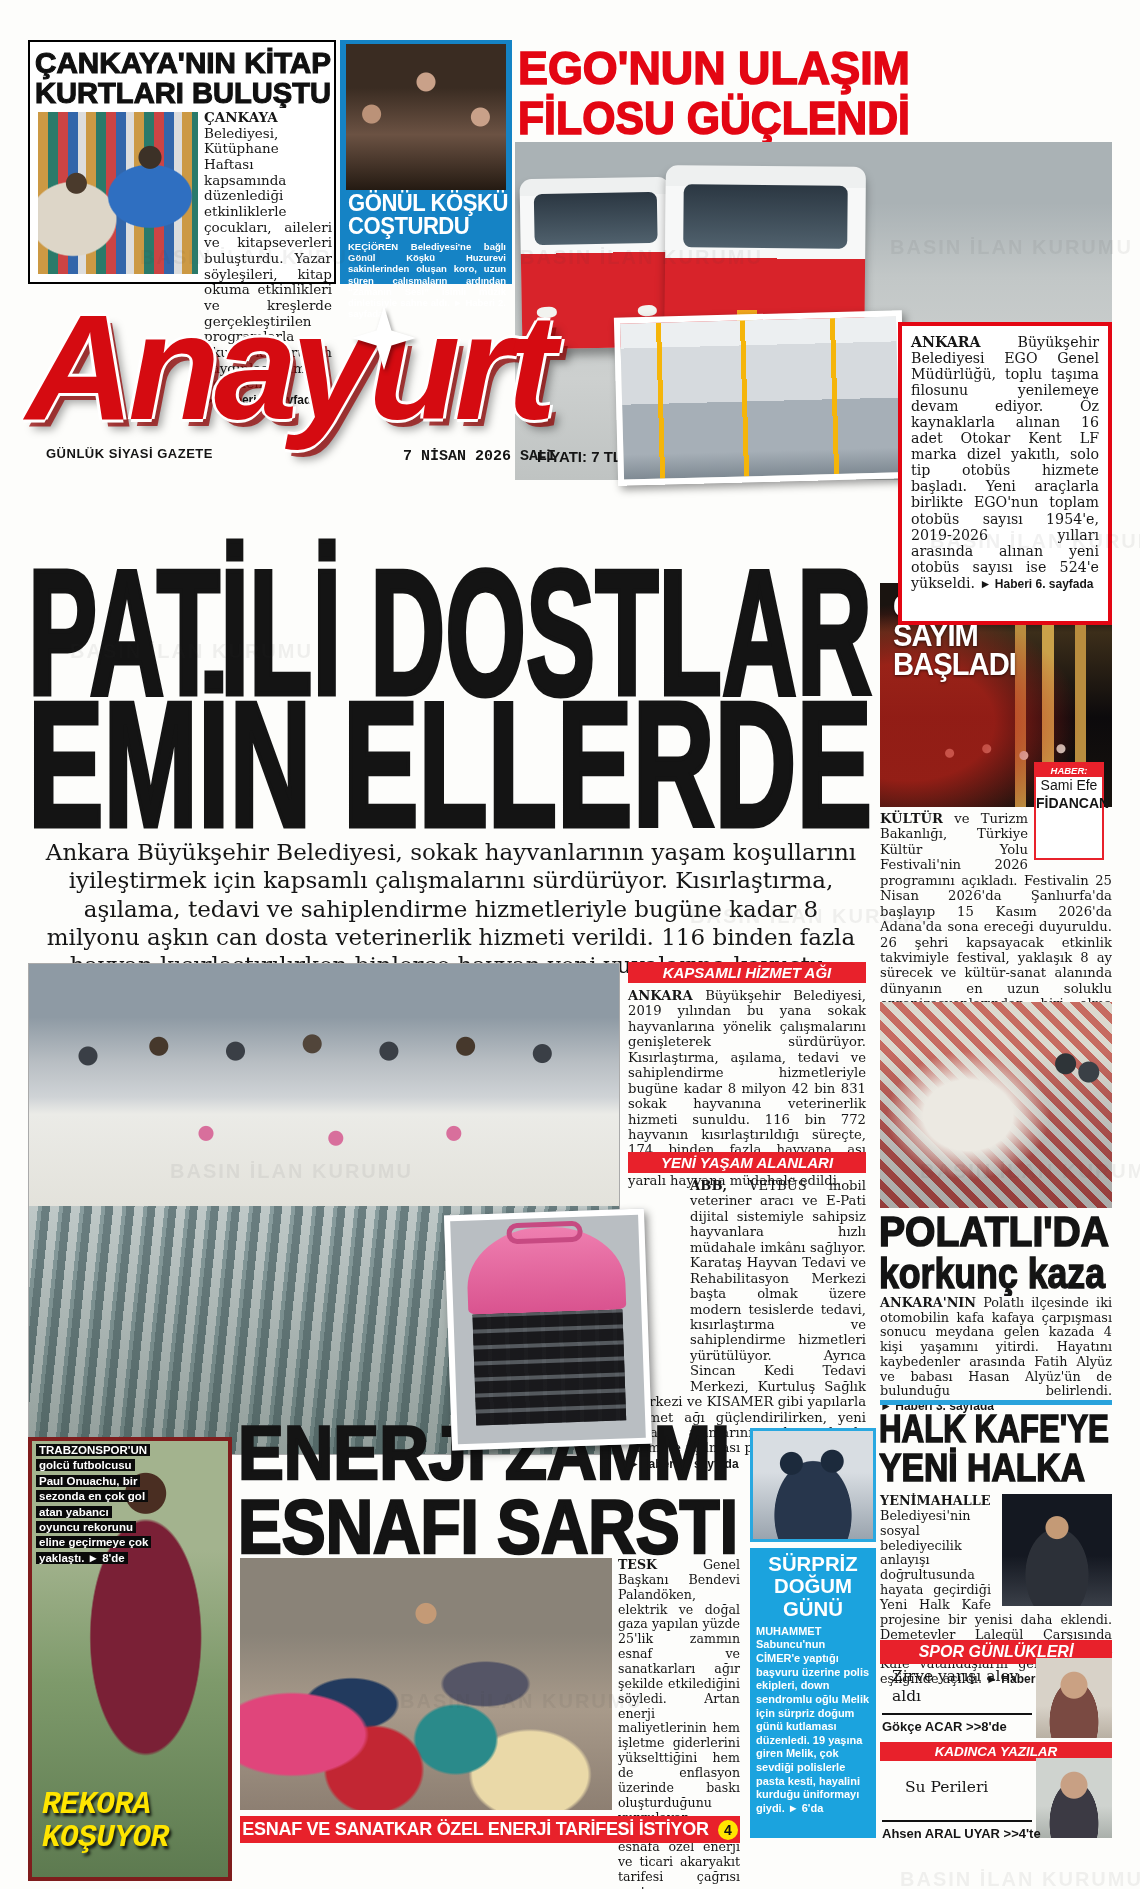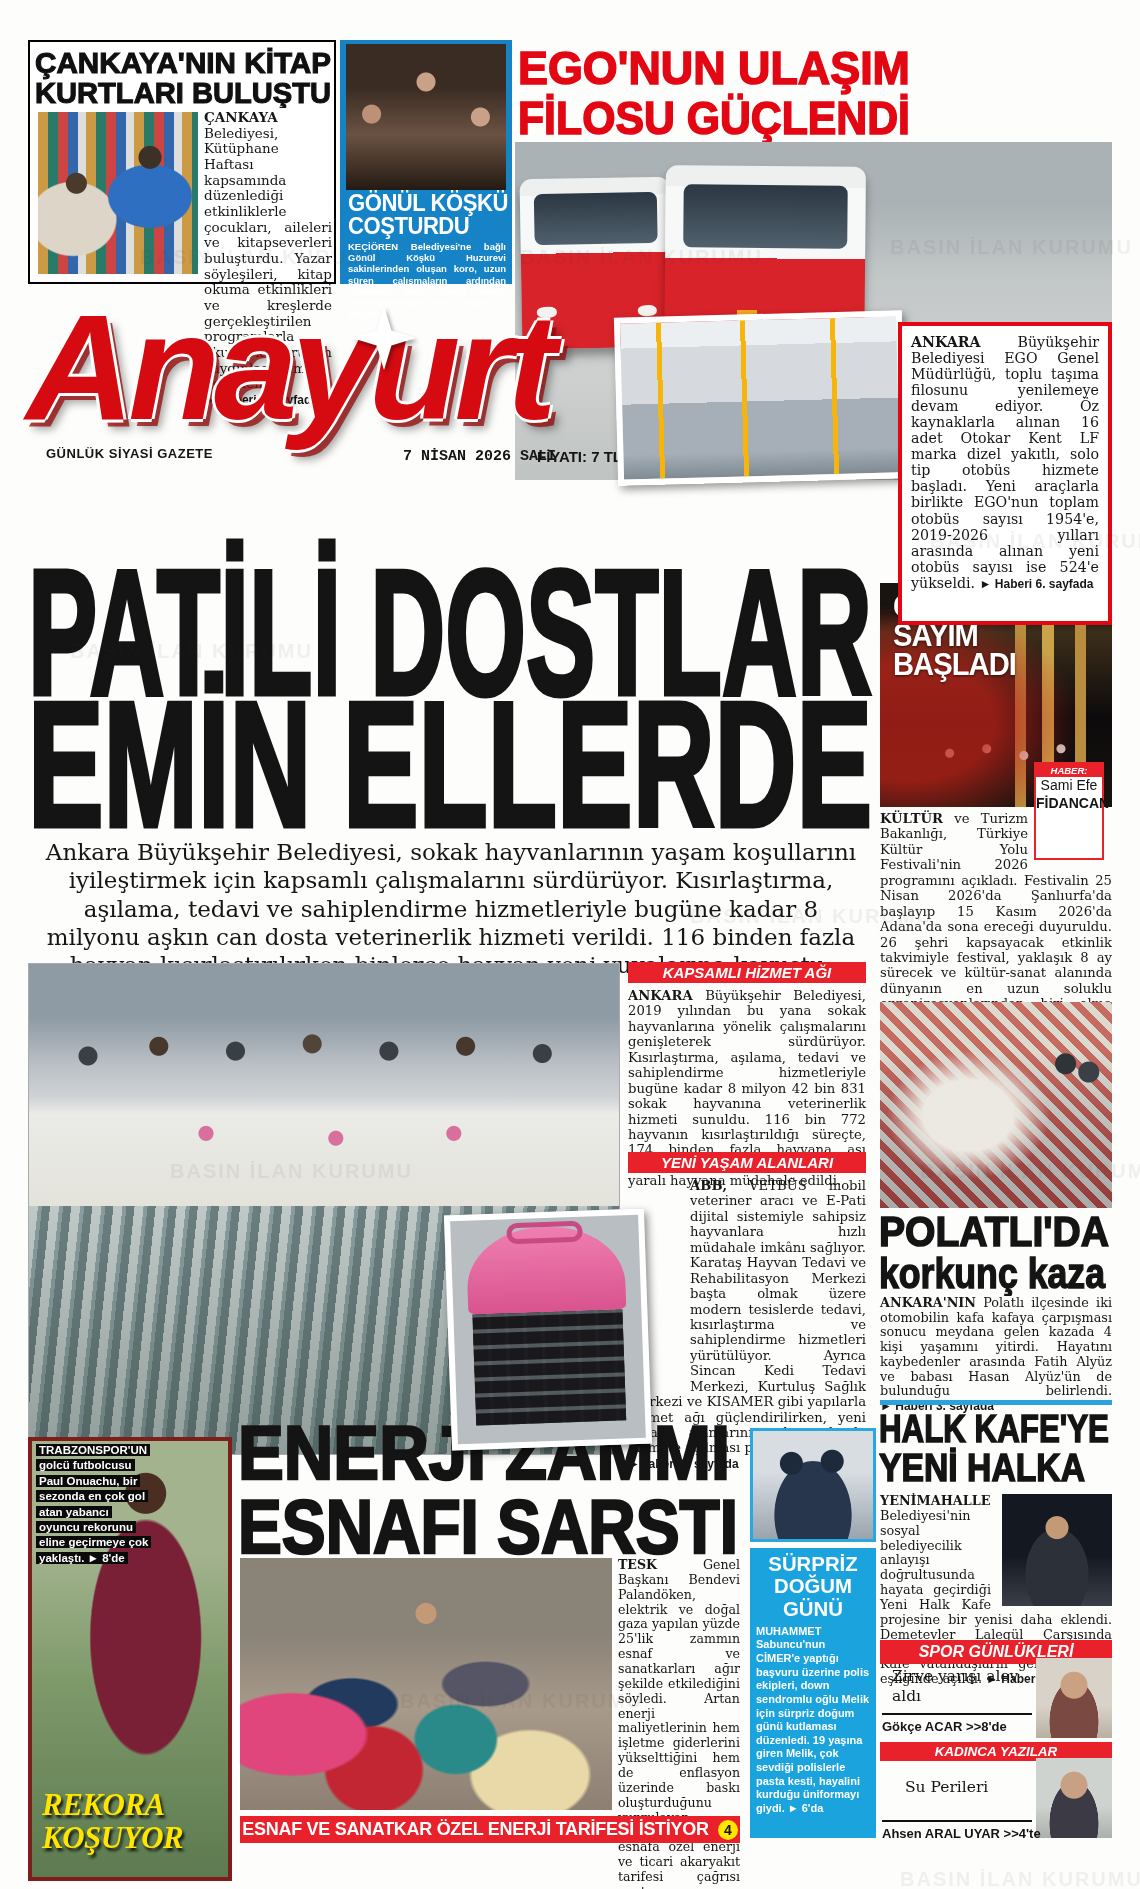--- a/index.html
+++ b/index.html
@@ -39,21 +39,21 @@
   .geri-title{position:absolute;left:893px;top:592px;color:#fff;font-family:"Liberation Sans",sans-serif;font-weight:900;font-size:31px;line-height:.94;letter-spacing:-1px;transform:scaleX(.94);transform-origin:left;z-index:3;text-shadow:0 1px 3px rgba(0,0,0,.6)}
   .byline{position:absolute;left:1034px;top:762px;width:70px;height:98px;background:#fff;border:2px solid #e8212b;z-index:7;text-align:center}
   .byline .lbl{background:#e8212b;color:#fff;font-family:"Liberation Sans",sans-serif;font-style:italic;font-weight:bold;font-size:9.5px;line-height:13px;display:block}
   .byline .ph-s{width:100%;height:54px;background:linear-gradient(180deg,#7e8f63 0 28%,#c49a76 45%,#32353c 78%,#1f2126)}
   .byline .nm{font-family:"Liberation Sans",sans-serif;font-size:14px;line-height:1.25;display:block}
   .byline .sn{font-family:"Liberation Sans",sans-serif;font-size:14px;font-weight:bold;display:block}
   
   .trab-box{position:absolute;left:28px;top:1437px;width:204px;height:444px;border:4px solid #7f1d1d;background:#5d7a50;overflow:hidden}
   .trab-overlay{position:absolute;left:4px;top:2px;width:116px;font-family:"Liberation Sans",sans-serif;font-weight:bold;font-size:11.5px;line-height:1.34;color:#fff}
   .trab-overlay span.strip{background:#0a0a0a;padding:0 3px;-webkit-box-decoration-break:clone;box-decoration-break:clone}
-  .trab-cap{position:absolute;left:10px;top:348px;color:#ffe500;font-family:Liberation Serif, serif;font-weight:900;font-style:italic;font-size:31px;line-height:1.05;letter-spacing:-.5px;text-shadow:2px 3px 3px rgba(0,0,0,.85)}
+  .trab-cap{position:absolute;left:10px;top:348px;color:#ffe500;font-family:Liberation Mono, monospace;font-weight:900;font-style:italic;font-size:31px;line-height:1.05;letter-spacing:-.5px;text-shadow:2px 3px 3px rgba(0,0,0,.85)}
   
   .banner-red{position:absolute;left:240px;top:1816px;width:500px;height:27px;background:#e8212b;color:#fff;display:flex;align-items:center;justify-content:center;gap:9px;font-family:"Liberation Sans",sans-serif;font-weight:bold;font-size:18px;letter-spacing:-.3px}
   .banner-red .pg{width:20px;height:20px;border-radius:50%;background:#ffe500;color:#111;font-size:14px;display:flex;align-items:center;justify-content:center;font-style:normal}
   
   .surpriz{position:absolute;left:750px;top:1548px;width:126px;height:290px;background:#1ba3de;color:#fff;padding:5px 6px;text-align:center}
   .surpriz .t{font-family:"Liberation Sans",sans-serif;font-weight:900;font-size:21px;line-height:1.06;display:block;transform:scaleX(.97)}
   .surpriz .b{margin-top:5px;font-family:"Liberation Sans",sans-serif;font-weight:bold;font-size:11px;line-height:1.24;text-align:left}
   .rule{position:absolute;background:#111;height:2px}
   .author{position:absolute;font-family:"Liberation Sans",sans-serif;font-weight:bold;font-size:13px}
   

